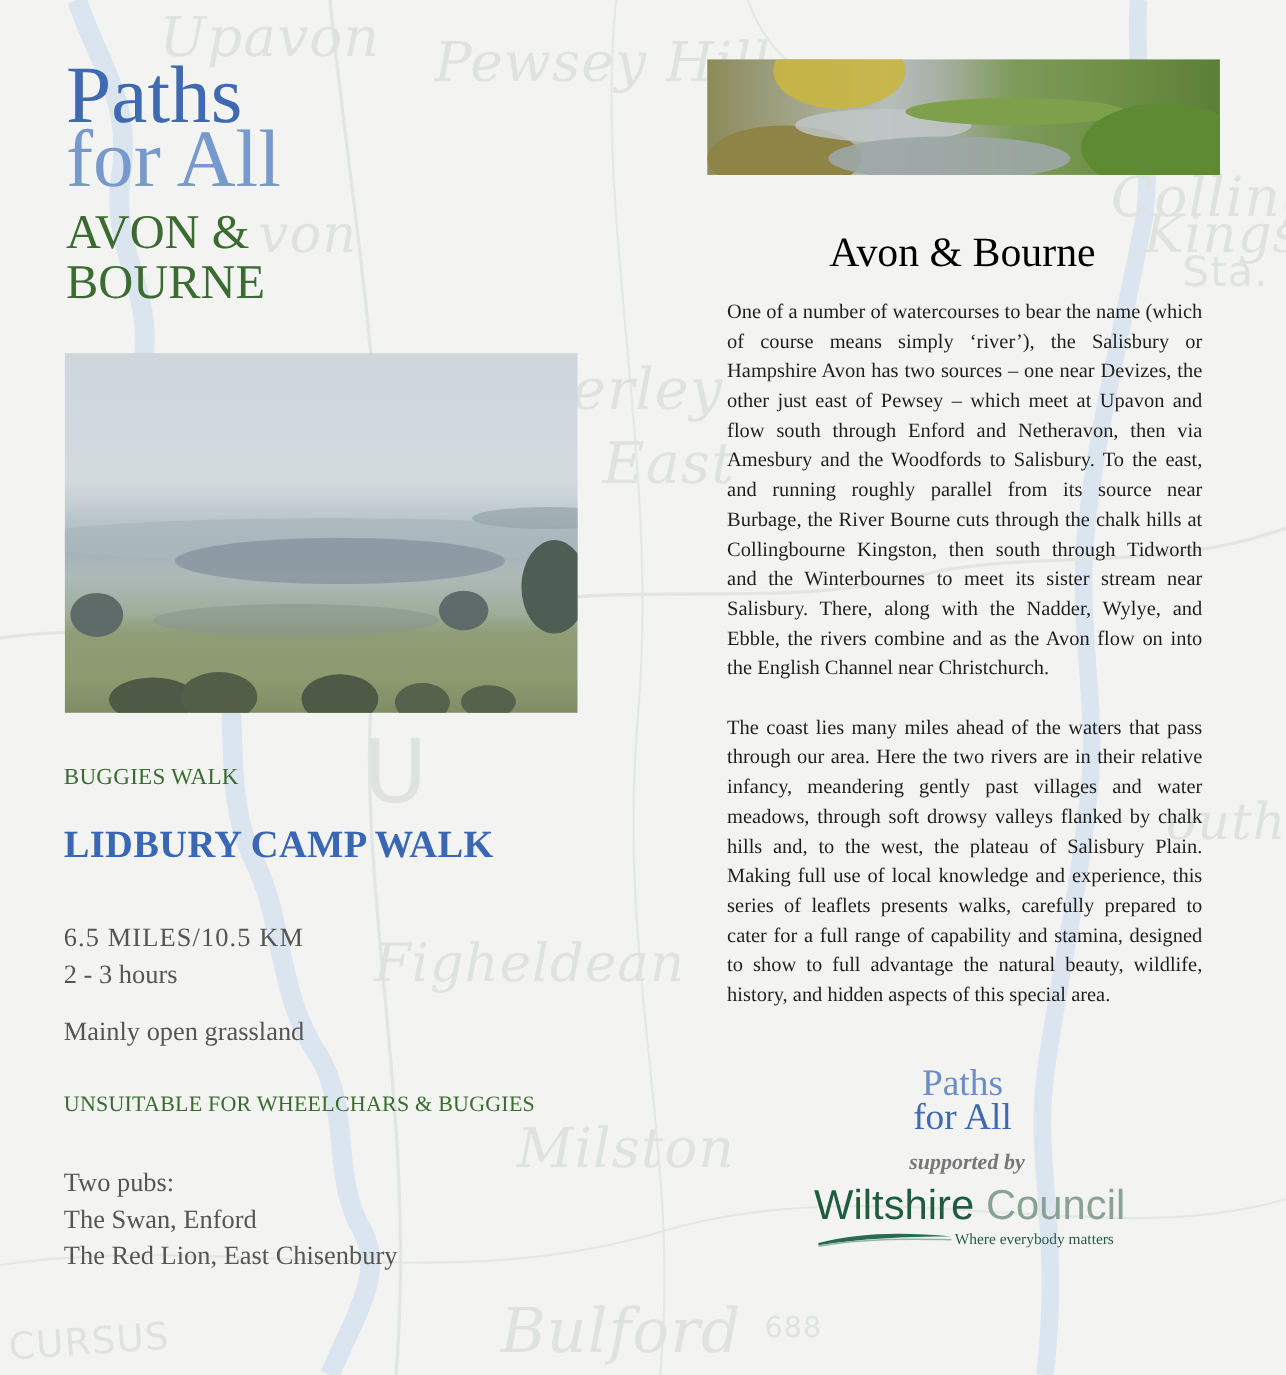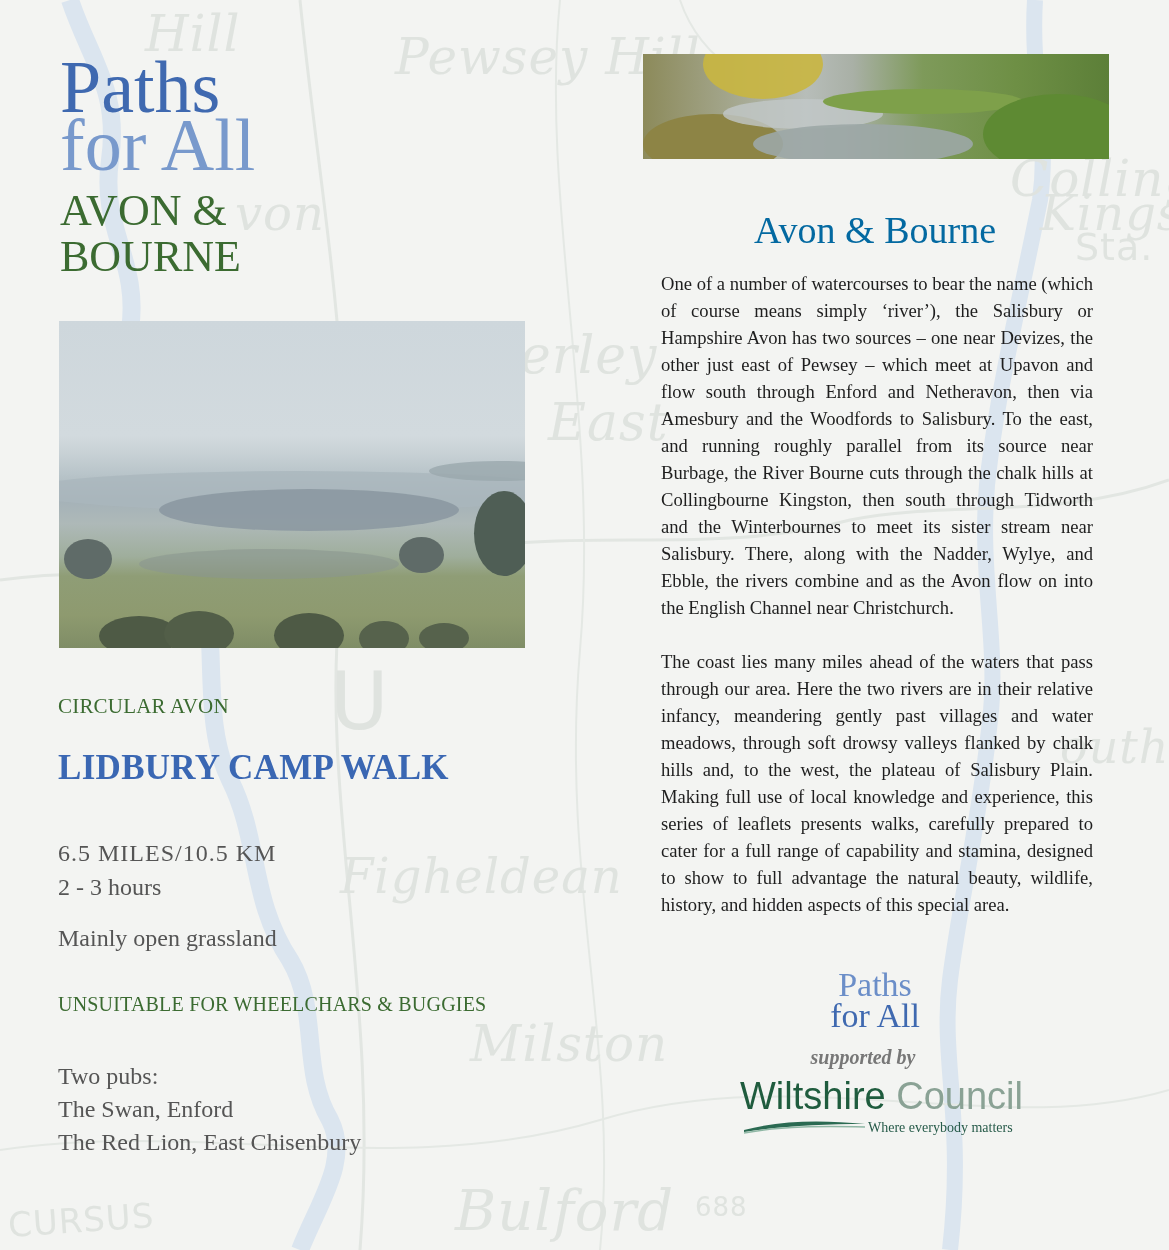--- a/index.html
+++ b/index.html
@@ -39,32 +39,32 @@
   .pubs { left: 58px; top: 1060px; font-size: 24px; line-height: 33px; color: #555; }
   .pubs div { white-space: nowrap; }
 
   
   .photo-top {
     left: 643px; top: 54px; width: 466px; height: 105px; overflow: hidden;
     background: linear-gradient(to right, #8c8a5a 0%, #a5a890 20%, #b7bdb9 35%, #a9b0a6 45%, #7e9a5a 60%, #6e8f45 80%, #5c7f38 100%);
   }
   .photo-top .foliage { position: absolute; border-radius: 50%; }
 
-  .intro-title { left: 655px; top: 208px; width: 440px; text-align: center; font-size: 38px; color: #0369a1; }
+  .intro-title { left: 655px; top: 208px; width: 440px; text-align: center; font-size: 38px; color: #000000; }
   .intro-body {
     left: 661px; top: 270px; width: 432px; font-size: 18.6px; line-height: 27px;
     color: #1e1e1e; text-align: justify;
   }
   .intro-body p { margin: 0 0 27px 0; }
 
   .footer-logo { left: 800px; top: 970px; width: 150px; text-align: center; }
   .footer-paths { font-size: 34px; line-height: 30px; color: #6b8ec8; display: block; }
   .footer-forall { font-size: 34px; line-height: 32px; color: #3f69b0; display: block; }
   .supported-by {
-    left: 748px; top: 1046px; width: 230px; text-align: center;
+    left: 764px; top: 1046px; width: 230px; text-align: center;
     font-size: 20px; font-style: italic; font-weight: bold; color: #777;
   }
   .council { left: 740px; top: 1075px; font-family: "Liberation Sans", sans-serif; font-size: 38px; white-space: nowrap; }
   .council .w { color: #1f5c3e; }
   .council .c { color: #8aa295; text-align: center; }
   .tagline { left: 868px; top: 1120px; font-size: 14px; color: #275b4a; white-space: nowrap; }
   .swoosh { left: 742px; top: 1118px; }
 </style>
 </head>
 <body>
@@ -75,21 +75,21 @@
     <path d="M70 0 C90 60 120 90 110 160 C100 230 140 260 130 330 C120 420 180 470 200 560 C220 640 200 720 230 780 C260 840 250 900 290 960 C320 1010 300 1070 330 1120 C350 1160 320 1200 300 1250" fill="none" stroke="#dbe5ef" stroke-width="18"></path>
 
     <path d="M1035 0 C1030 80 1050 130 1040 200 C1020 300 1000 380 990 460 C975 560 1000 640 990 720 C980 820 960 900 950 980 C940 1060 965 1120 950 1250" fill="none" stroke="#dbe5ef" stroke-width="16"></path>
 
     <path d="M0 580 C150 560 260 600 420 560 C560 520 700 560 850 520 C950 500 1060 520 1169 480" fill="none" stroke="#e2e6e2" stroke-width="3"></path>
     <path d="M300 0 C320 200 360 400 340 600 C320 800 380 1000 360 1250" fill="none" stroke="#e2e6e2" stroke-width="3"></path>
     <path d="M560 0 C540 200 600 420 580 650 C560 880 620 1050 600 1250" fill="none" stroke="#e4e8e4" stroke-width="2"></path>
     <path d="M0 1150 C200 1120 400 1180 600 1120 C800 1060 1000 1140 1169 1090" fill="none" stroke="#e4e8e4" stroke-width="2"></path>
     <path d="M680 0 C700 60 760 100 820 80 C900 50 960 120 1000 90" fill="none" stroke="#e4e8e4" stroke-width="2"></path>
   </svg>
-  <div class="map-label" style="left:145px;top:5px;font-size:50px;">Hill</div>
+  <div class="map-label" style="left:145px;top:5px;font-size:50px;">Upavon</div>
   <div class="map-label" style="left:395px;top:28px;font-size:50px;">Pewsey Hill</div>
   <div class="map-label" style="left:235px;top:185px;font-size:48px;">von</div>
   <div class="map-label" style="left:520px;top:325px;font-size:52px;">erley</div>
   <div class="map-label" style="left:548px;top:392px;font-size:52px;">East</div>
   <div class="map-label" style="left:340px;top:848px;font-size:48px;">Figheldean</div>
   <div class="map-label" style="left:470px;top:1015px;font-size:50px;">Milston</div>
   <div class="map-label" style="left:455px;top:1178px;font-size:56px;">Bulford</div>
   <div class="map-label upright" style="left:695px;top:1192px;font-size:26px;">688</div>
   <div class="map-label upright" style="left:8px;top:1200px;font-size:34px;transform:rotate(-4deg);">CURSUS</div>
   <div class="map-label" style="left:1010px;top:150px;font-size:50px;">Collingbourne</div>
@@ -114,21 +114,21 @@
   <div class="ridge" style="left:340px;top:216px;width:45px;height:36px;background:#5f6b68;"></div>
   <div class="ridge" style="left:415px;top:170px;width:60px;height:85px;background:#4f5e55;"></div>
   <div class="ridge" style="left:80px;top:228px;width:260px;height:30px;background:#8a9690;opacity:.6;"></div>
   <div class="ridge" style="left:40px;top:295px;width:80px;height:40px;background:#4e5a45;"></div>
   <div class="ridge" style="left:105px;top:290px;width:70px;height:45px;background:#525e48;"></div>
   <div class="ridge" style="left:215px;top:292px;width:70px;height:45px;background:#4e5a45;"></div>
   <div class="ridge" style="left:300px;top:300px;width:50px;height:35px;background:#56624c;"></div>
   <div class="ridge" style="left:360px;top:302px;width:50px;height:30px;background:#56624c;"></div>
 </div>
 
-<div class="layer walk-type">CIRCULAR AVON</div>
+<div class="layer walk-type">BUGGIES WALK</div>
 <div class="layer walk-title">LIDBURY CAMP WALK</div>
 <div class="layer walk-distance">6.5 MILES/10.5 KM</div>
 <div class="layer walk-time">2 - 3 hours</div>
 <div class="layer walk-terrain">Mainly open grassland</div>
 <div class="layer walk-access">UNSUITABLE FOR WHEELCHARS &amp; BUGGIES</div>
 <div class="layer pubs">
   <div>Two pubs:</div>
   <div>The Swan, Enford</div>
   <div>The Red Lion, East Chisenbury</div>
 </div>

